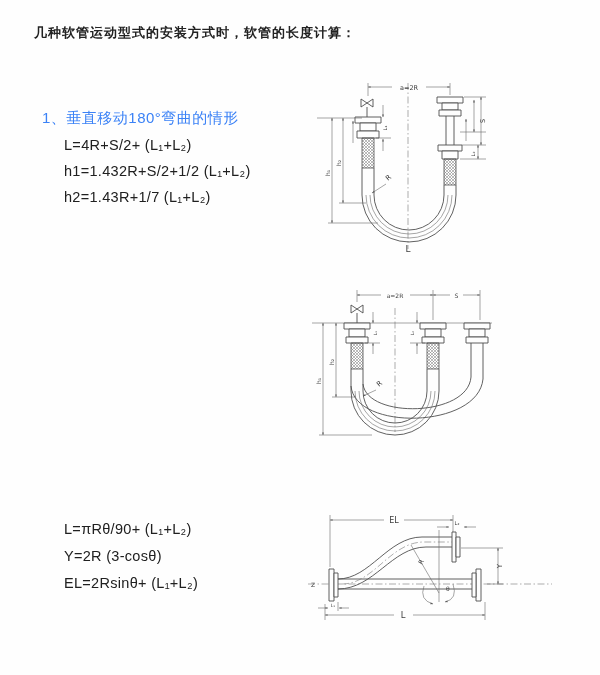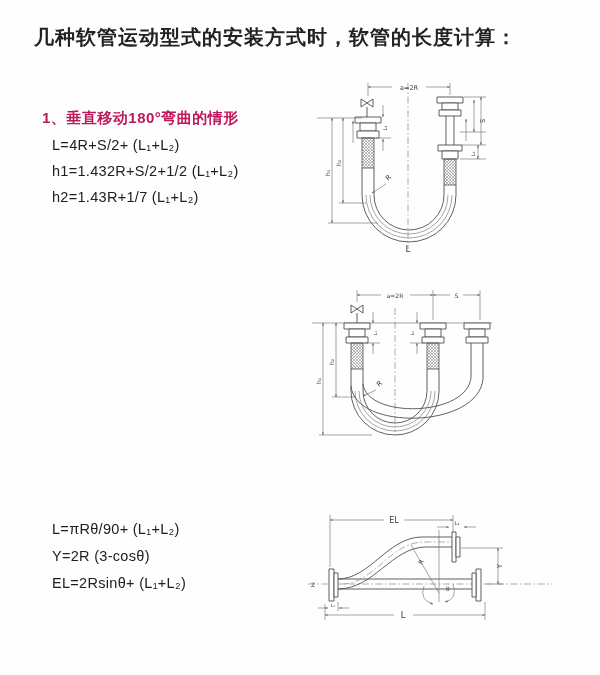--- a/index.html
+++ b/index.html
@@ -2,27 +2,27 @@
 <html><head>
 <meta charset="utf-8">
 <style>
   html,body{margin:0;padding:0;}
   body{
     width:600px;height:675px;background:#fefefe;position:relative;overflow:hidden;
     font-family:"Liberation Sans","DejaVu Sans",sans-serif;color:#2a2a2a;
   }
   .page{position:absolute;inset:0;}
   .title{
-    position:absolute;left:34px;top:24px;font-size:20px;font-weight:bold;
+    position:absolute;left:34px;top:24px;font-size:13px;font-weight:bold;
     letter-spacing:1px;color:#222;
   }
   .sec{position:absolute;left:42px;}
-  .sec .heading{font-size:15px;font-weight:bold;letter-spacing:.5px;color:#be185d;margin:0 0 9px 0;}
+  .sec .heading{font-size:15px;font-weight:normal;letter-spacing:.5px;color:#3b82f6;margin:0 0 9px 0;}
   .sec .formula{
-    margin-left:10px;height:26px;font-size:14.5px;color:#202020;
+    margin-left:22px;height:26px;font-size:14.5px;color:#202020;
     letter-spacing:.3px;white-space:nowrap;
   }
   .sec1{top:109px;} .sec2{top:304px;} .sec3{top:521px;}
   .sec3 .formula{height:27px;}
   svg{position:absolute;}
   #dia1{left:300px;top:75px;}
   #dia2{left:300px;top:282px;}
   #dia3{left:300px;top:505px;}
   svg line,svg path,svg rect{vector-effect:non-scaling-stroke;}
   .ln{stroke:#4f4f4f;stroke-width:.9;fill:none;}

